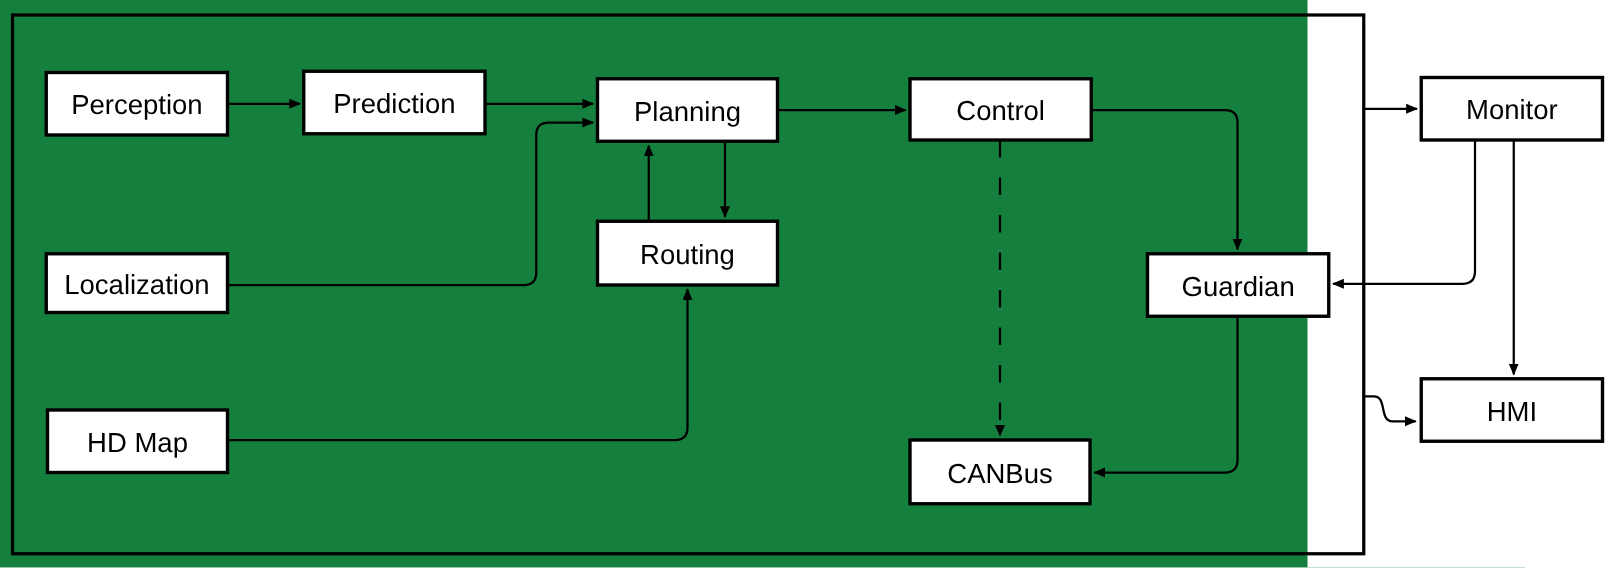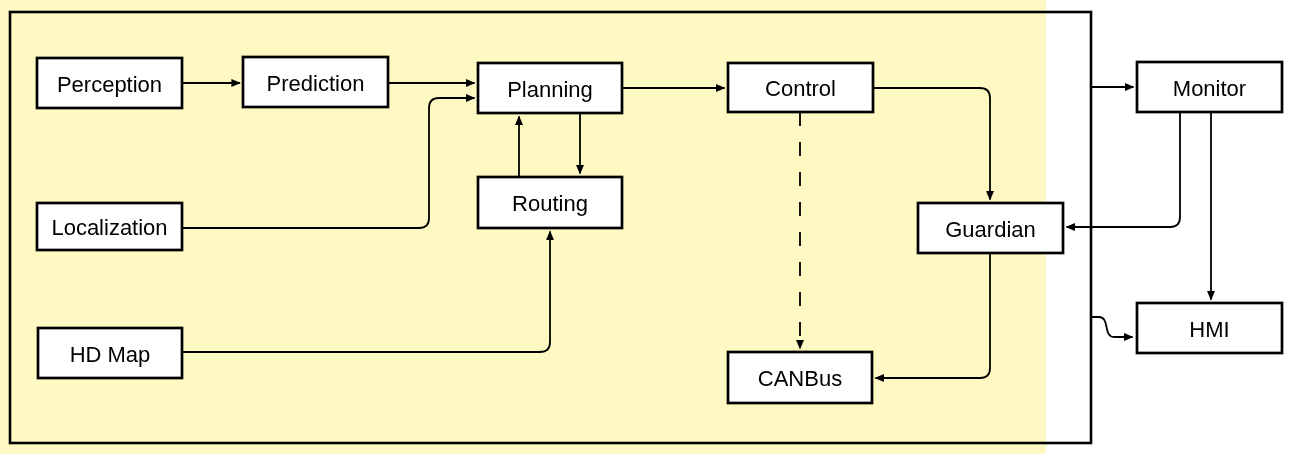--- a/index.html
+++ b/index.html
@@ -4,21 +4,21 @@
 <style>
   html, body {
     margin: 0;
     padding: 0;
     background: #ffffff;
   }
   .canvas-wrap {
     position: relative;
     width: 1046px;
     height: 454px;
-    background: #fef9c3;
+    background: #15803d;
     font-family: "Liberation Sans", sans-serif;
   }
   svg { display: block; }
   .node-box {
     fill: #ffffff;
     stroke: #000000;
     stroke-width: 2.7px;
   }
   .outer-frame {
     fill: none;

